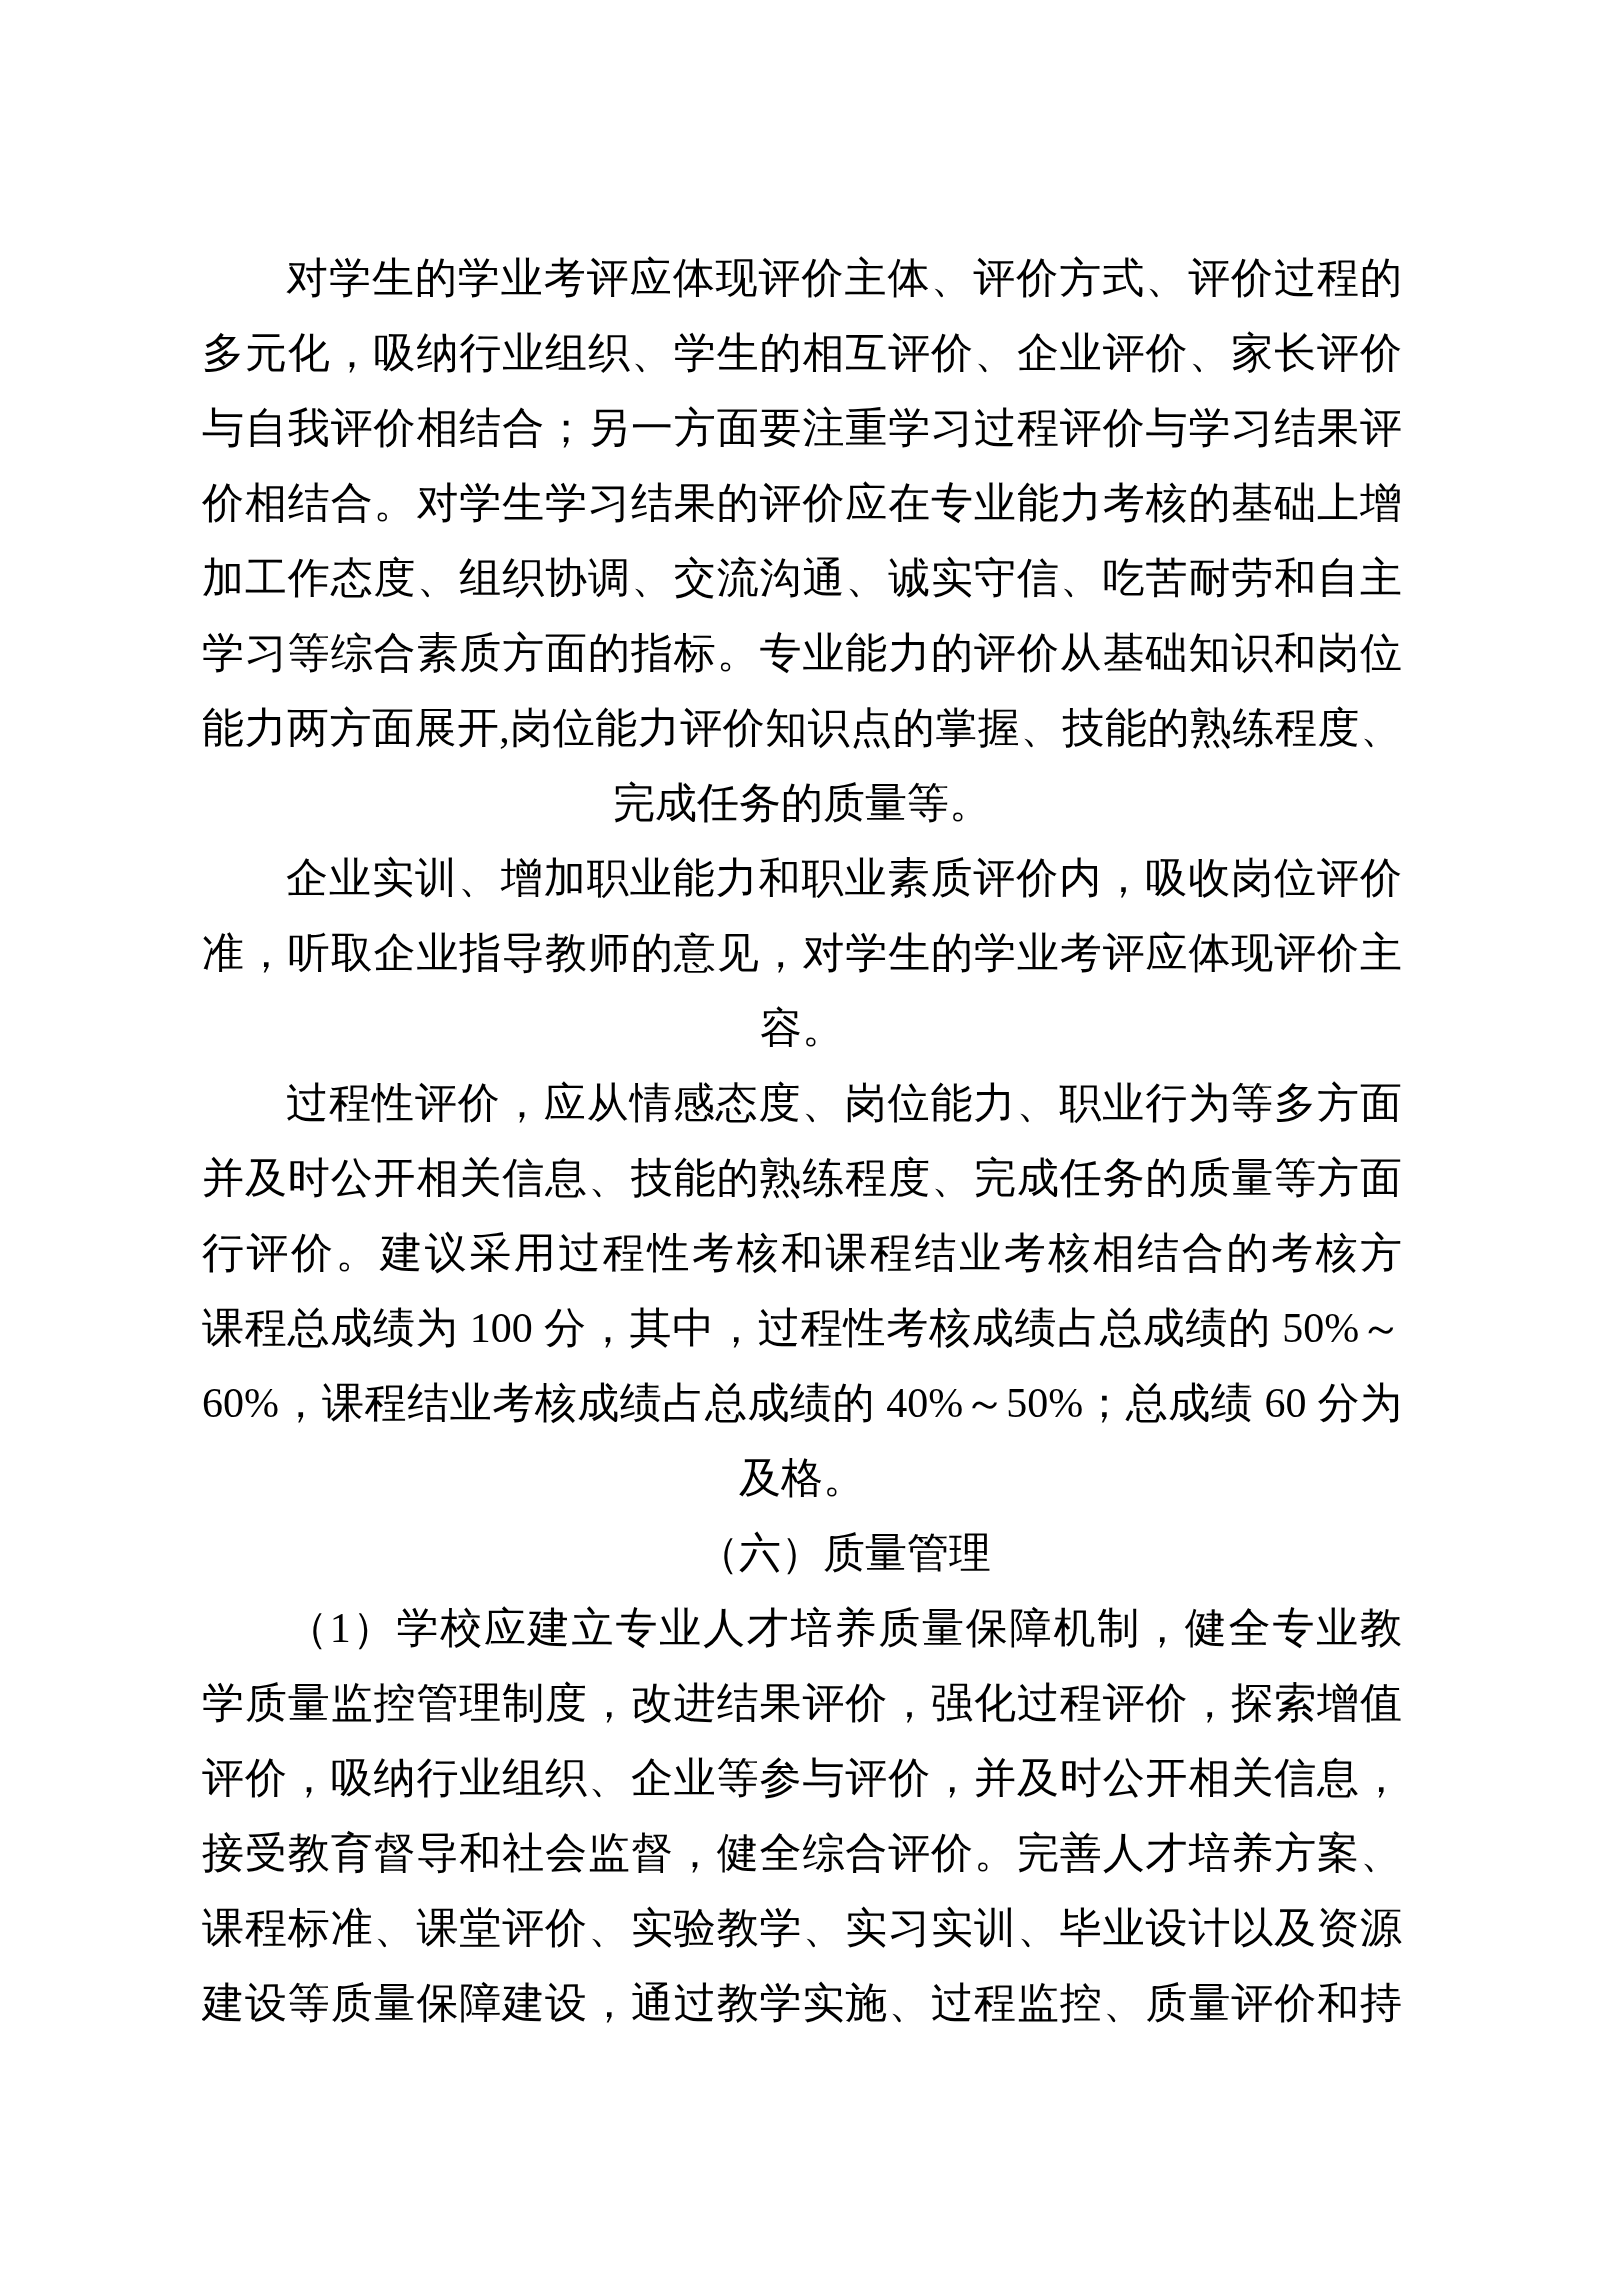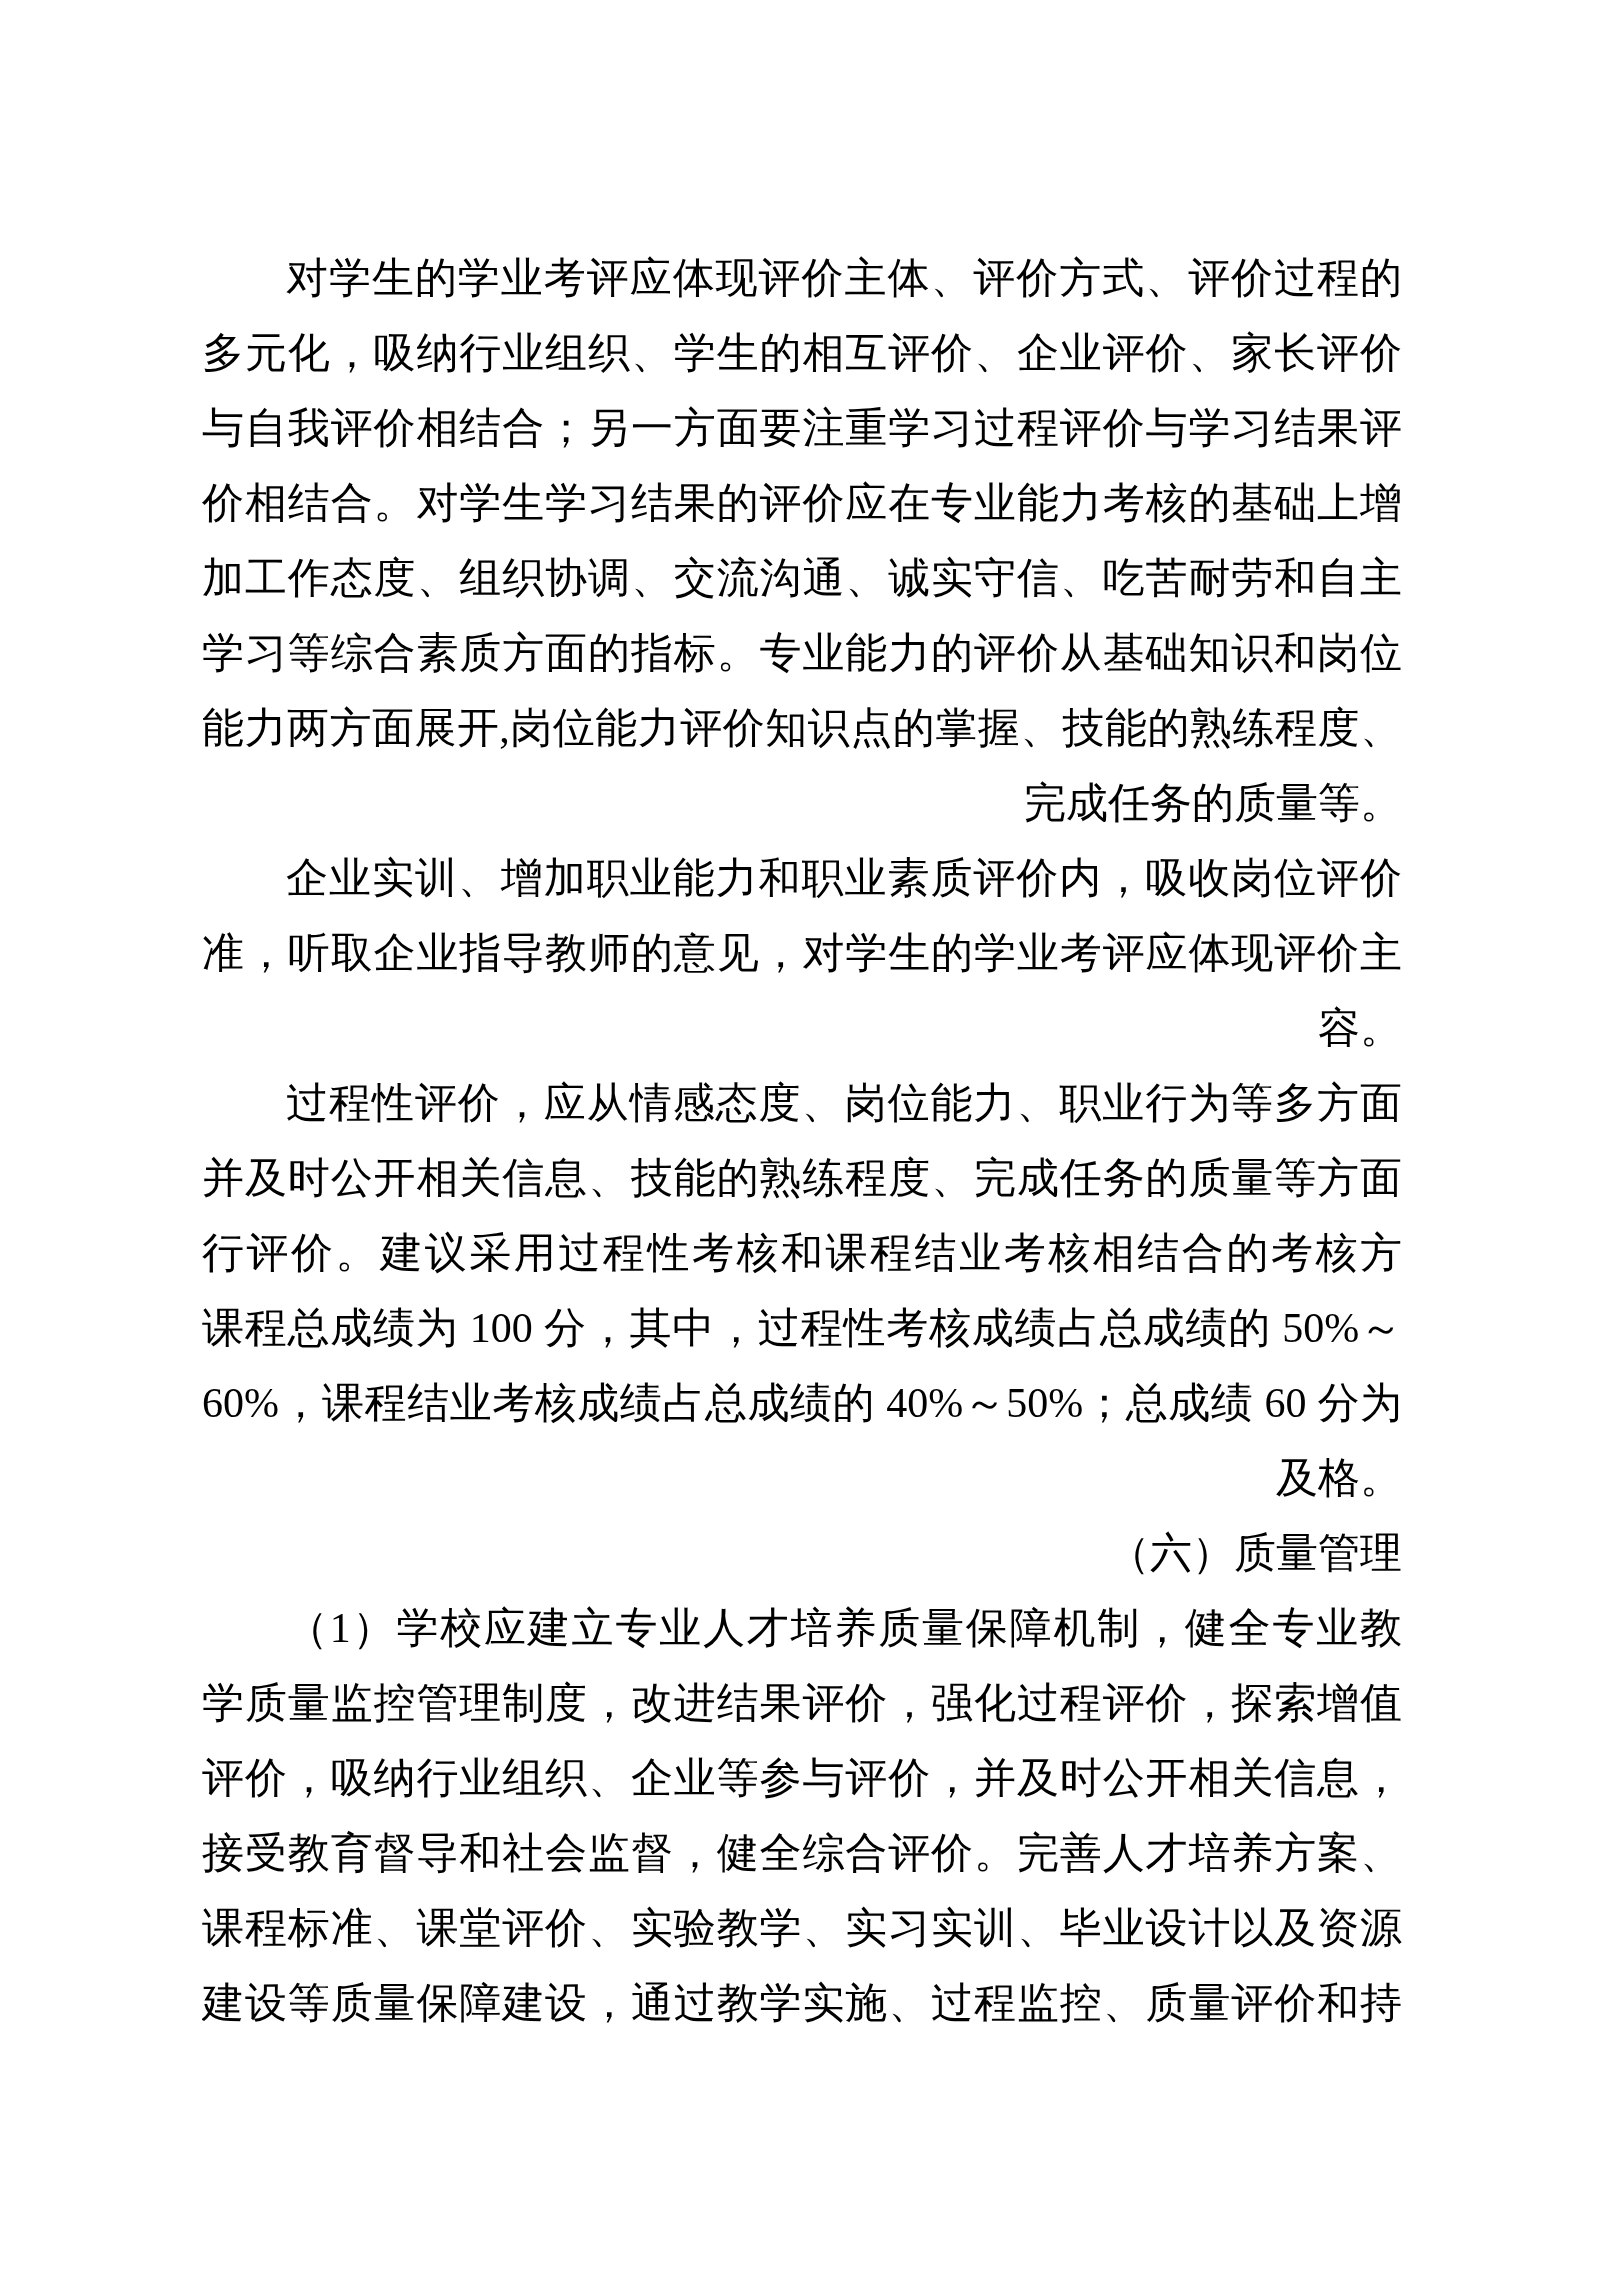--- a/index.html
+++ b/index.html
@@ -24,21 +24,21 @@
     color: #000000;
   }
   .para {
     margin: 0;
     padding: 0;
   }
   .line {
     height: 75px;
     line-height: 75px;
     overflow: hidden;
-    text-align: right;
+    text-align: center;
   }
   
   .line.j {
     text-align: justify;
     text-align-last: justify;
   }
   
   .line.indent {
     text-indent: 2em;
   }

